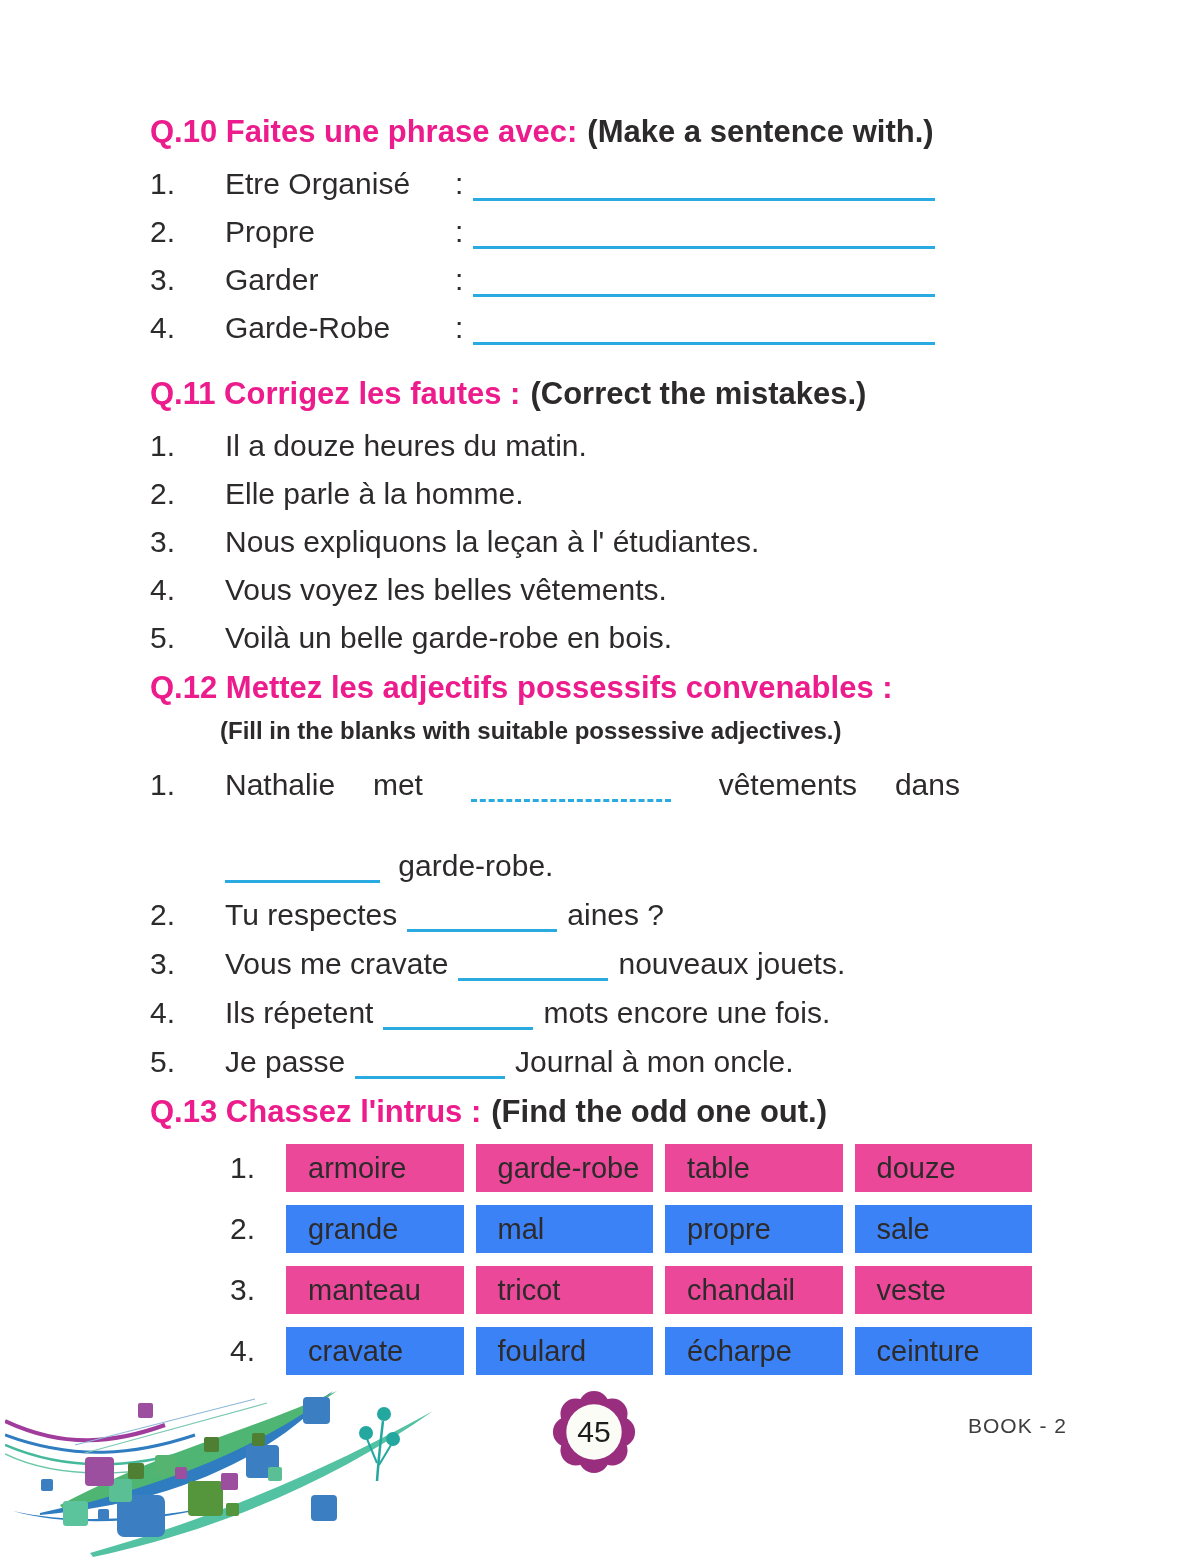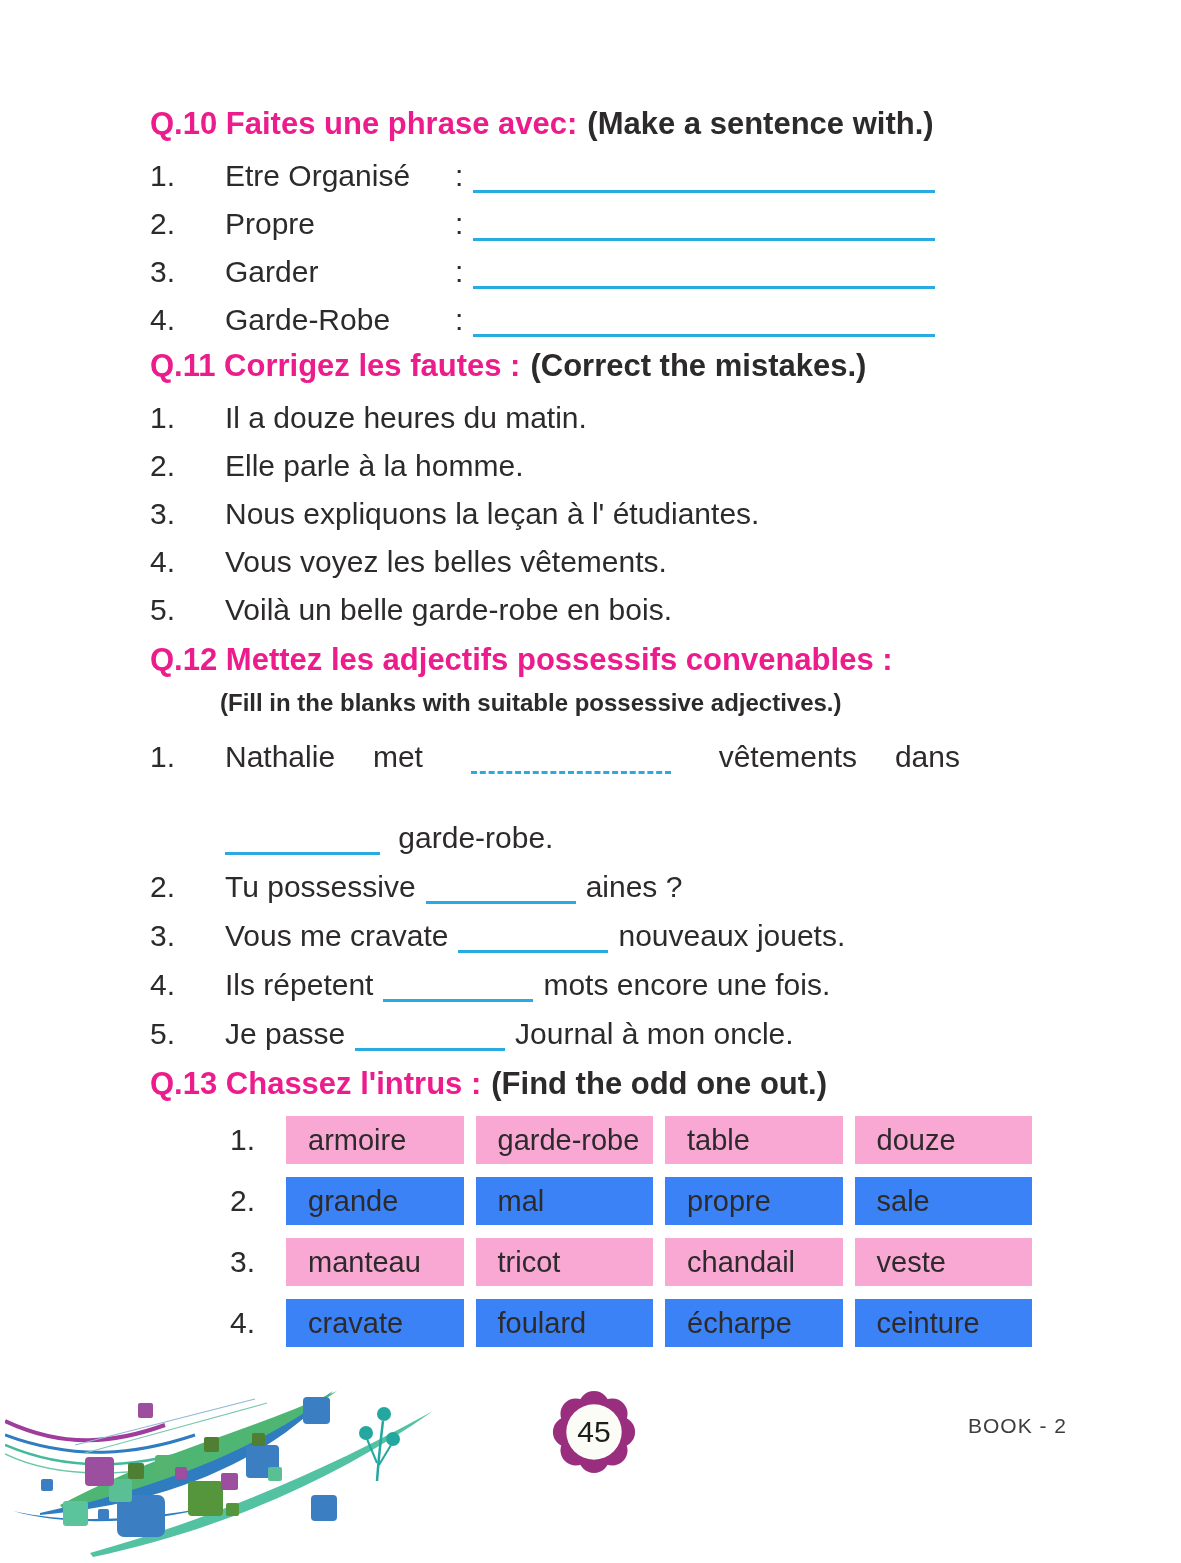--- a/index.html
+++ b/index.html
@@ -2,21 +2,21 @@
 <html><head>
 <meta charset="utf-8">
 <style>
   * { box-sizing: border-box; }
   html,body { margin:0; padding:0; }
   body {
     width:1181px; height:1563px; position:relative; overflow:hidden;
     background:#ffffff; color:#2D2A2B;
     font-family:"Liberation Sans", sans-serif;
   }
-  .content { position:absolute; left:150px; top:104px; width:892px; }
+  .content { position:absolute; left:150px; top:112px; width:892px; }
 
   .qh { font-size:31px; font-weight:bold; line-height:40px; white-space:nowrap; }
   .qh .fr { color:#EC1C8D; }
   .qh .en { color:#2D2A2B; margin-left:10px; }
   .qh-sub { font-size:24px; font-weight:bold; line-height:46px; margin-left:70px; }
 
   .num { display:inline-block; width:75px; font-size:30px; vertical-align:top; }
 
   
   .q10-row { line-height:48px; white-space:nowrap; font-size:30px; }
@@ -43,21 +43,21 @@
   .blank.first2 { width:155px; margin-left:0; }
 
   
   .q13-table { margin-left:80px; width:802px; margin-top:12px; }
   .q13-row {
     display:grid; grid-template-columns:44px 1fr 1fr 1fr 1fr;
     column-gap:12px; margin-bottom:13px;
   }
   .q13-row .rnum { font-size:30px; line-height:48px; }
   .word-box { height:48px; line-height:48px; padding-left:22px; font-size:29px; }
-  .word-box.green { background:#f9a8d4; }
+  .word-box.green { background:#ec4899; }
   .word-box.teal  { background:#3b82f6; }
 
   
   .footer-decoration { position:absolute; left:5px; top:1383px; width:440px; height:175px; }
   .page-badge { position:absolute; left:551px; top:1389px; width:86px; height:86px; }
   .page-badge .badge-num {
     position:absolute; left:0; top:0; width:86px; height:86px;
     display:flex; align-items:center; justify-content:center;
     font-size:30px; color:#1d1d1d;
   }
@@ -81,21 +81,21 @@
       </div>
       <div class="q10-row">
         <span class="num">3.</span><span class="term">Garder</span><span class="colon">:</span><span class="writeline"></span>
       </div>
       <div class="q10-row">
         <span class="num">4.</span><span class="term">Garde-Robe</span><span class="colon">:</span><span class="writeline"></span>
       </div>
     </div>
   </div>
 
-  <div style="margin-top:2px;">
+  <div style="margin-top:22px;">
     <div class="qh">
       <span class="fr">Q.11 Corrigez les fautes :</span><span class="en">(Correct the mistakes.)</span>
     </div>
     <div style="margin-top:8px;">
       <div class="q11-row">
         <span class="num">1.</span><span>Il a douze heures du matin.</span>
       </div>
       <div class="q11-row">
         <span class="num">2.</span><span>Elle parle à la homme.</span>
       </div>
@@ -125,21 +125,21 @@
             <span class="blank dashed"></span>
             <span>vêtements dans</span>
           </span>
           <span style="display:block;margin-top:32px;">
             <span class="blank first2"></span>
             <span>garde-robe.</span>
           </span>
         </span>
       </div>
       <div class="q12-row">
-        <span class="num">2.</span><span>Tu possessive</span><span class="blank"></span><span>aines ?</span>
+        <span class="num">2.</span><span>Tu respectes</span><span class="blank"></span><span>aines ?</span>
       </div>
       <div class="q12-row">
         <span class="num">3.</span><span>Vous me cravate</span><span class="blank"></span><span>nouveaux jouets.</span>
       </div>
       <div class="q12-row">
         <span class="num">4.</span><span>Ils répetent</span><span class="blank"></span><span>mots encore une fois.</span>
       </div>
       <div class="q12-row">
         <span class="num">5.</span><span>Je passe</span><span class="blank"></span><span>Journal à mon oncle.</span>
       </div>

